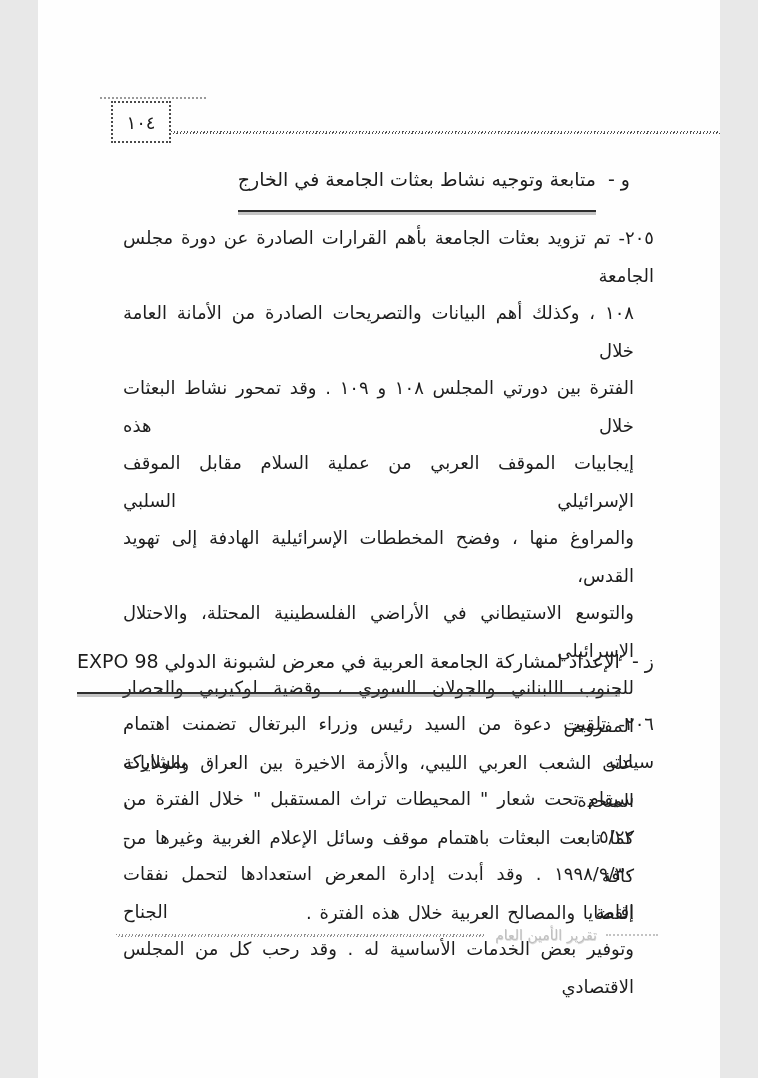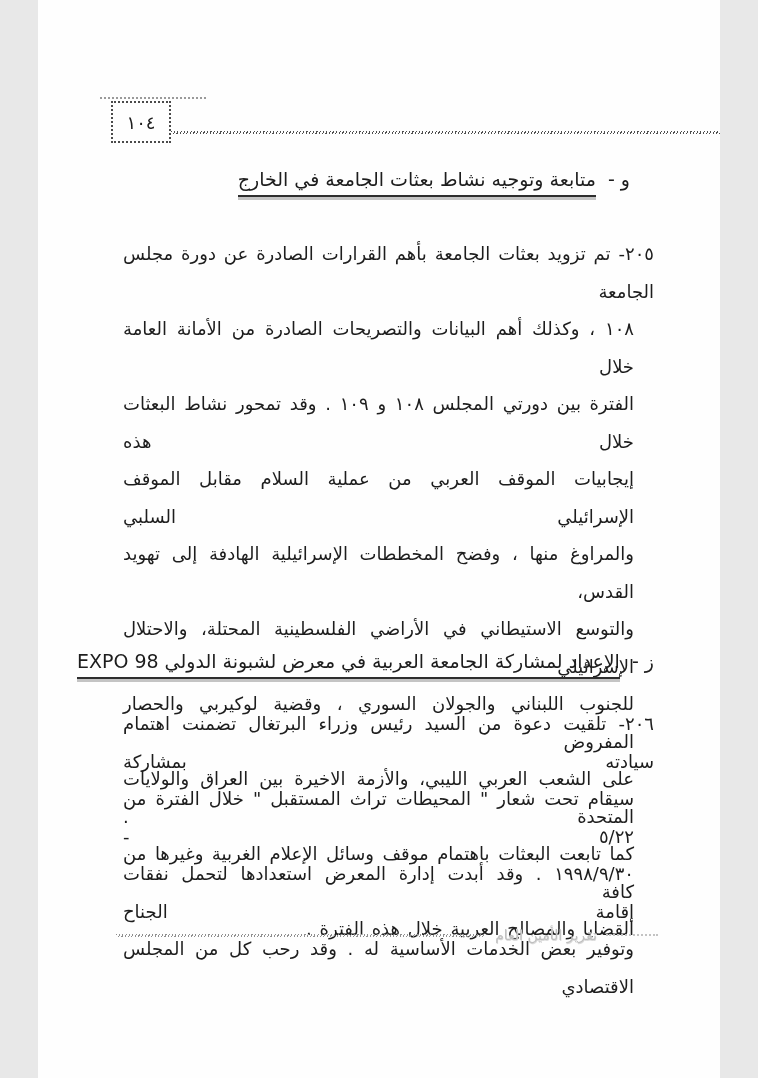--- a/index.html
+++ b/index.html
@@ -29,34 +29,34 @@
   .top-rule {
     position:absolute; top:131px; left:133px; width:618px; height:3px;
     background:repeating-linear-gradient(115deg, #4f4f4f 0px, #4f4f4f 1px, transparent 1px, transparent 3px);
   }
 
   
   .heading { position:absolute; font-size:19px; white-space:nowrap; }
   .heading .h-prefix { padding-left:6px; }
   .heading .h-text {
     display:inline-block;
-    padding-bottom:5px;
+    padding-bottom:20px;
     border-bottom:2px solid #2e2e2e;
     box-shadow:0 3px 0 rgba(110,110,110,0.40);
   }
   .h1 { top:168px; right:90px; }
   .h2 { top:650px; right:66px; }
 
   
   .para {
     position:absolute; right:66px; left:85px;
     font-size:18px; line-height:37.5px;
     word-spacing:2px;
   }
-  .p205 { top:219px;margin-top:16px; }
+  .p205 { top:219px; }
   .p206 { top:705px; }
   .p-line { text-align:justify; text-align-last:justify; }
   .p-line.cont { padding-right:20px; }
   .p-line.short { text-align-last:right; }
 
   
   .footer {
     position:absolute; top:923px; left:78px; right:62px; height:24px;
     display:flex; align-items:center; gap:9px;
     direction:ltr;

